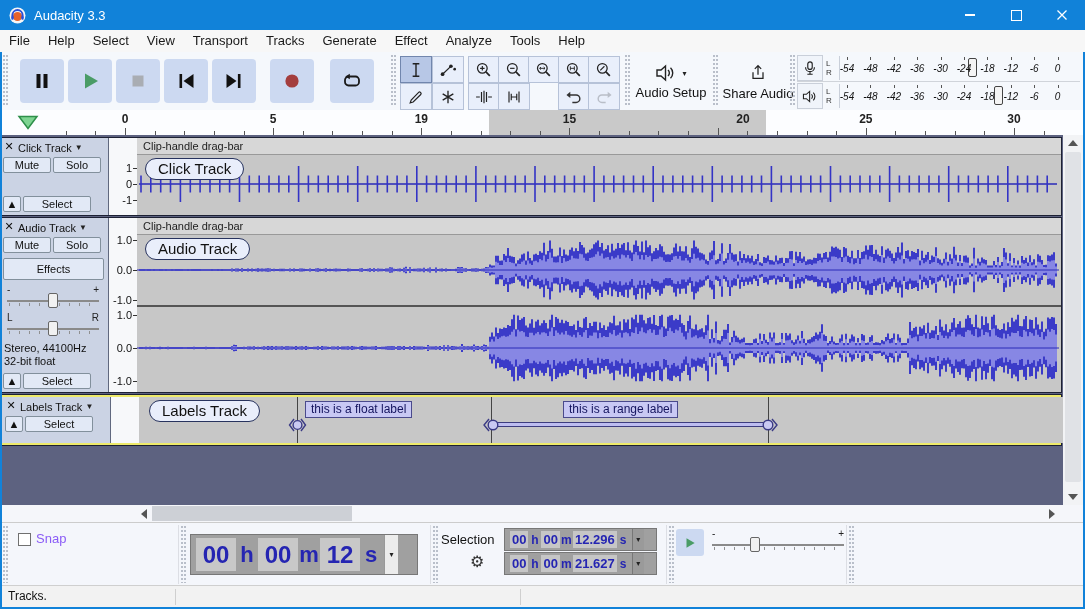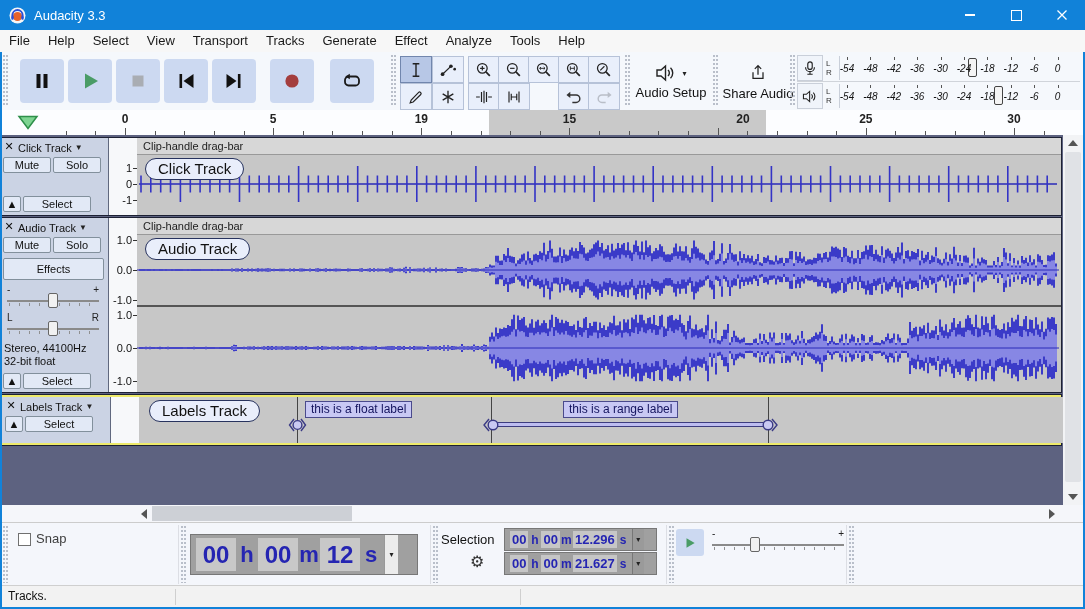--- a/index.html
+++ b/index.html
@@ -583,21 +583,21 @@
       </div>
     <div id="hs-thumb"></div>
     <div class="sbarrow" style="left:1044px;top:0;width:16px;height:17px">
         <div class="tri-right"></div>
       </div>
   </div>
 
   <div id="bottombar">
     <div class="gripper" style="left:2px"></div>
     <div class="checkbox" style="left:18px;top:10px"></div>
-    <span style="position:absolute;left:36px;top:8px;font-size:13px;color:#404040">Snap</span>
+    <span style="position:absolute;left:36px;top:8px;font-size:13px;color:#8b5cf6">Snap</span>
 
     <div class="vsep" style="left:178px"></div>
     <div class="gripper" style="left:180px"></div>
 
     <div class="tdisplay big" style="left:190px;top:11px;width:228px;height:41px">
       <div id="pos-cells" style="display:flex;align-items:center">
           <div class="tc digit">00</div>
           <div class="tc unit">h</div>
           <div class="tc digit">00</div>
           <div class="tc unit">m</div>

